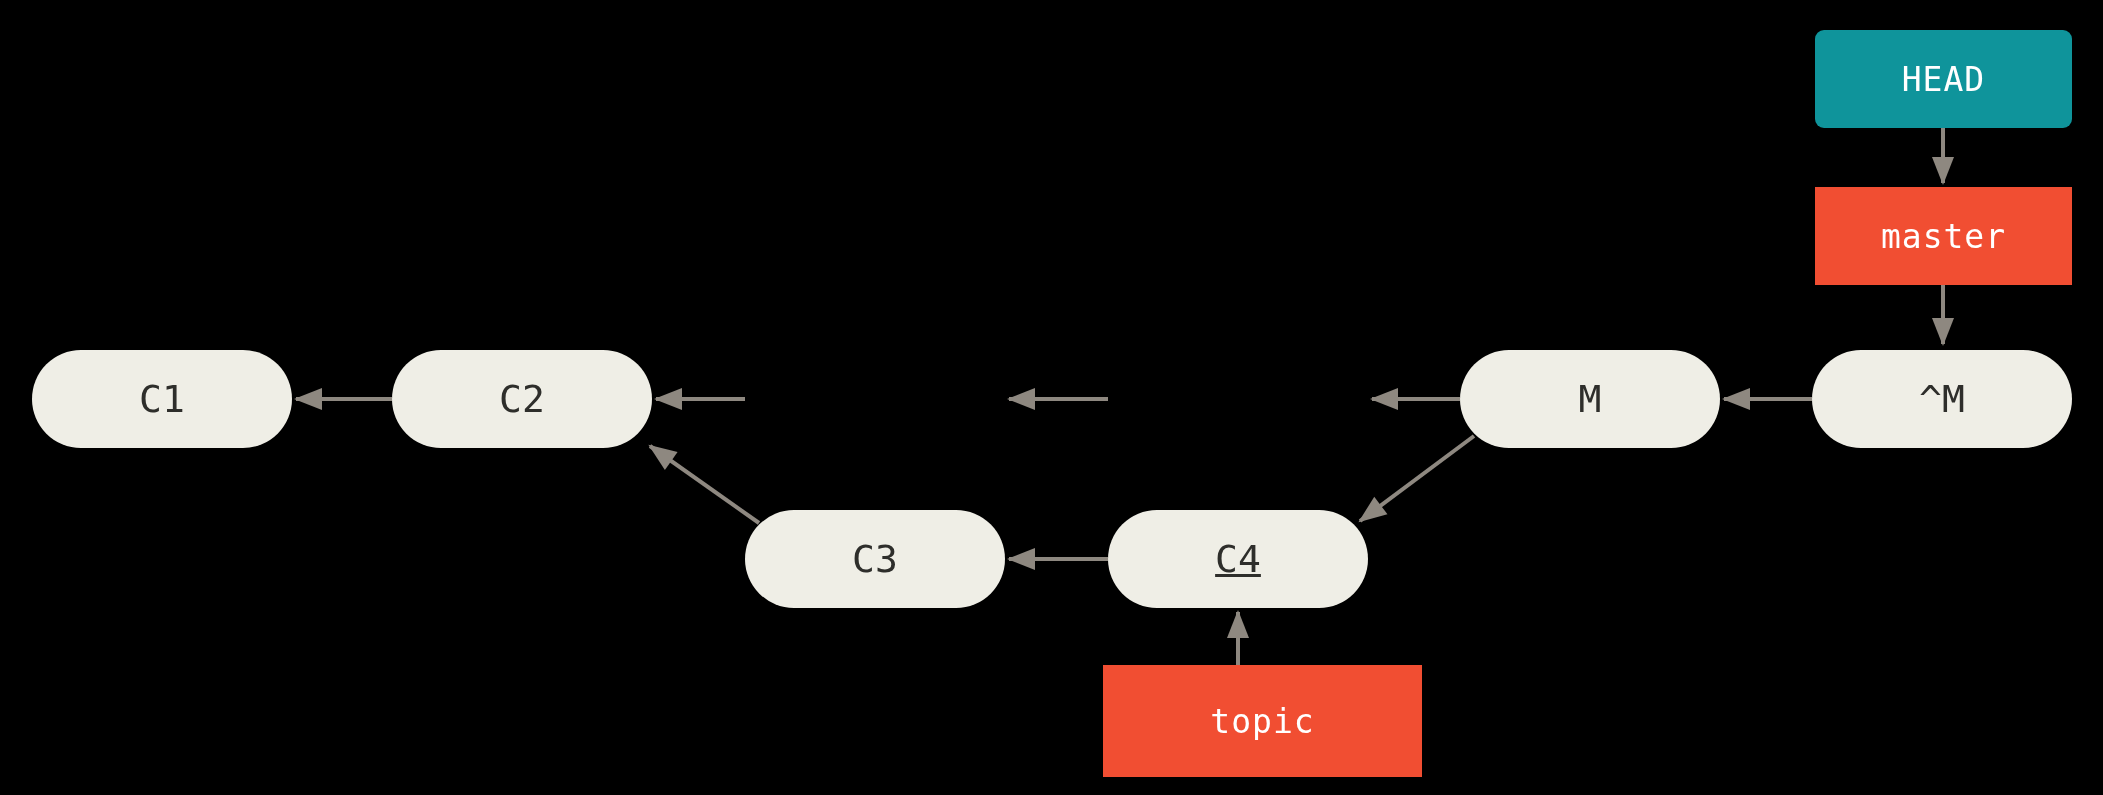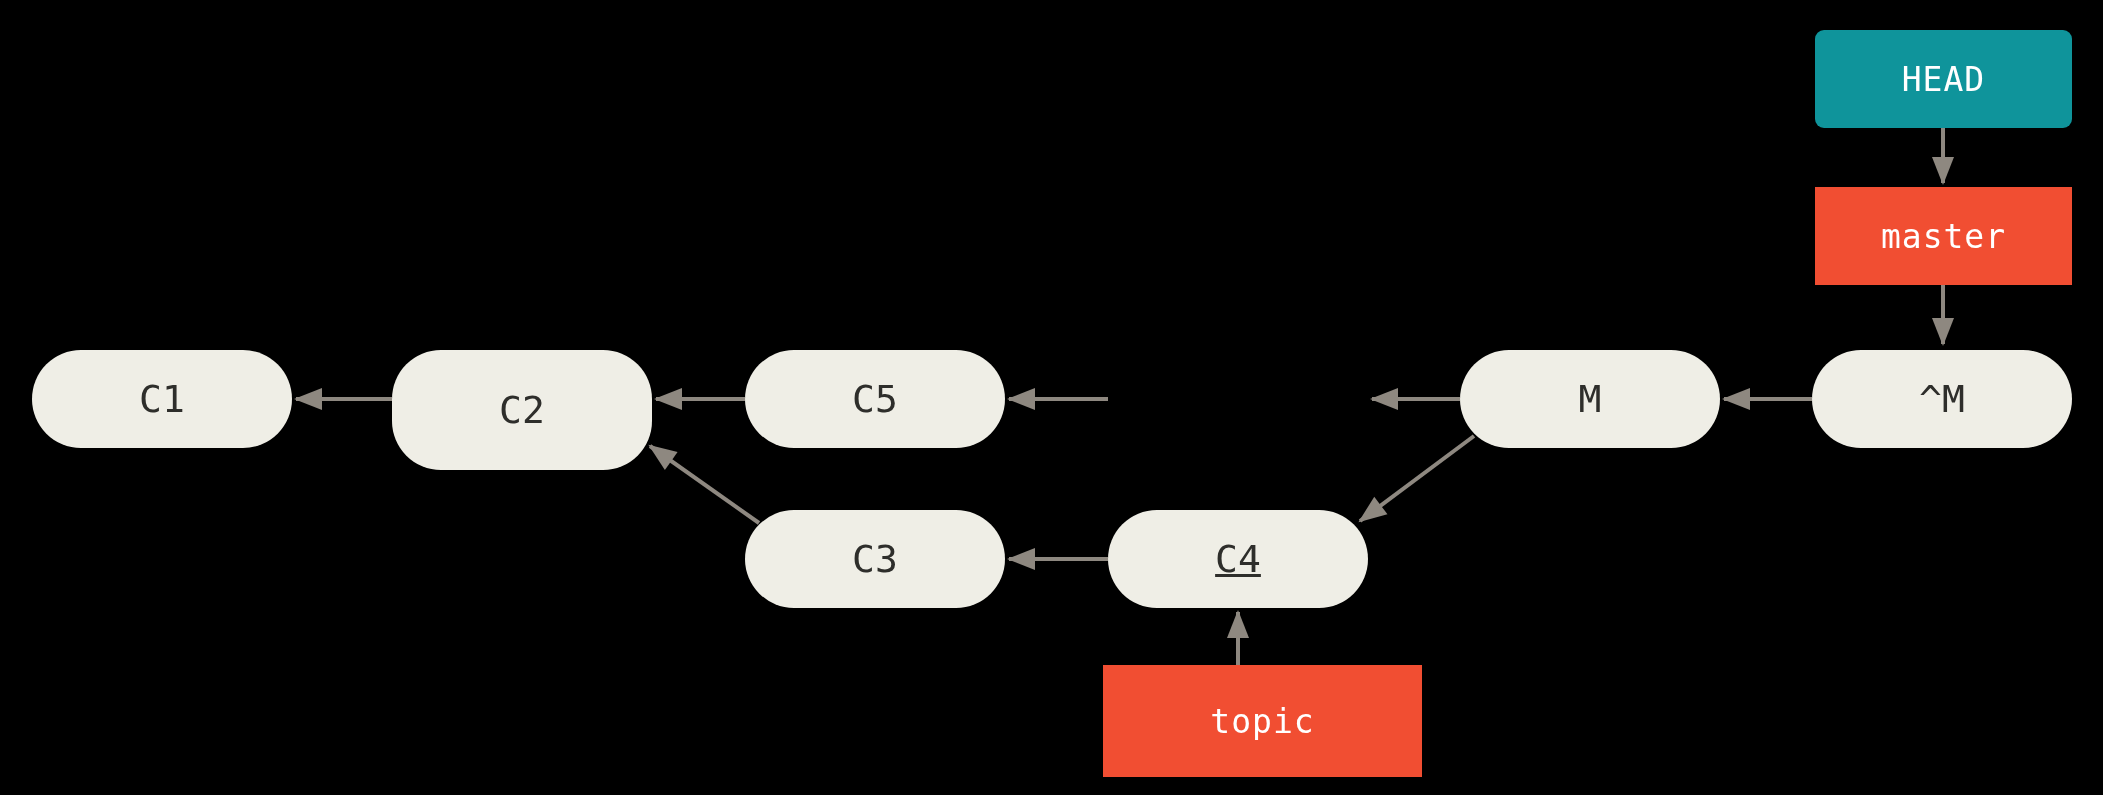--- a/index.html
+++ b/index.html
@@ -84,25 +84,22 @@
   <div class="node ref-box branch" style="left:1815px; top:187px; width:257px; height:98px;">
     <span>master</span>
   </div>
   <div class="node ref-box branch" style="left:1103px; top:665px; width:319px; height:112px;">
     <span>topic</span>
   </div>
 
   <div class="node commit" style="left:32px; top:350px; width:260px; height:98px;">
     <span>C1</span>
   </div>
-  <div class="node commit" style="left:392px; top:350px; width:260px; height:120px;">
+  <div class="node commit" style="left:392px; top:350px; width:260px; height:98px;">
     <span>C2</span>
-  </div>
-  <div class="node commit" style="left:745px; top:350px; width:260px; height:98px;">
-    <span>C5</span>
   </div>
   <div class="node commit" style="left:1460px; top:350px; width:260px; height:98px;">
     <span>M</span>
   </div>
   <div class="node commit" style="left:1812px; top:350px; width:260px; height:98px;">
     <span>^M</span>
   </div>
 
   <div class="node commit" style="left:745px; top:510px; width:260px; height:98px;">
     <span>C3</span>

